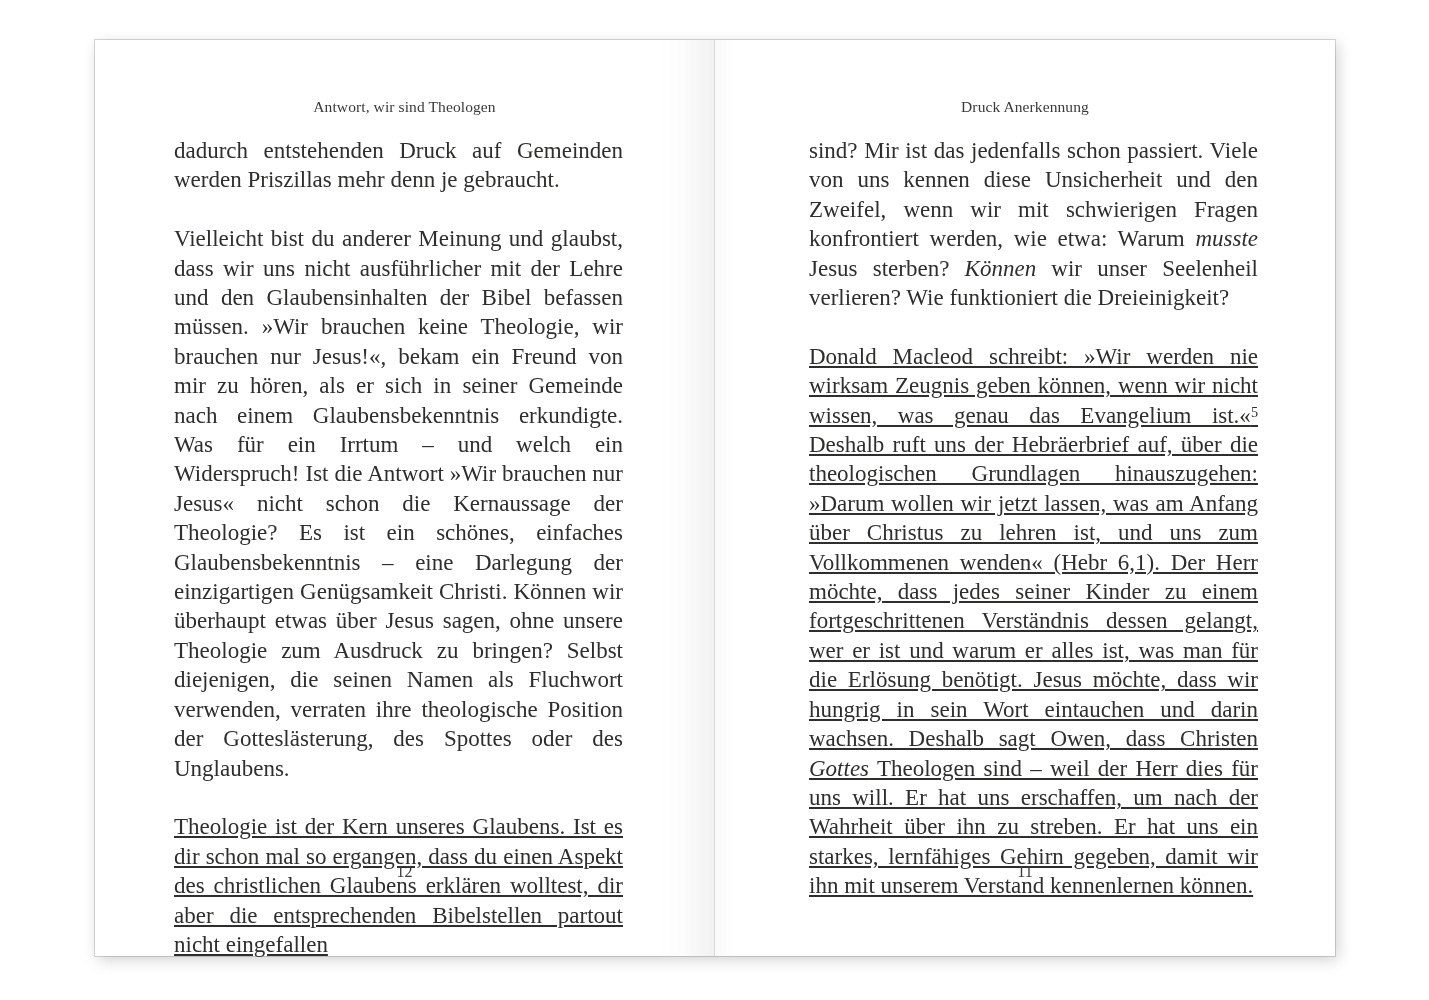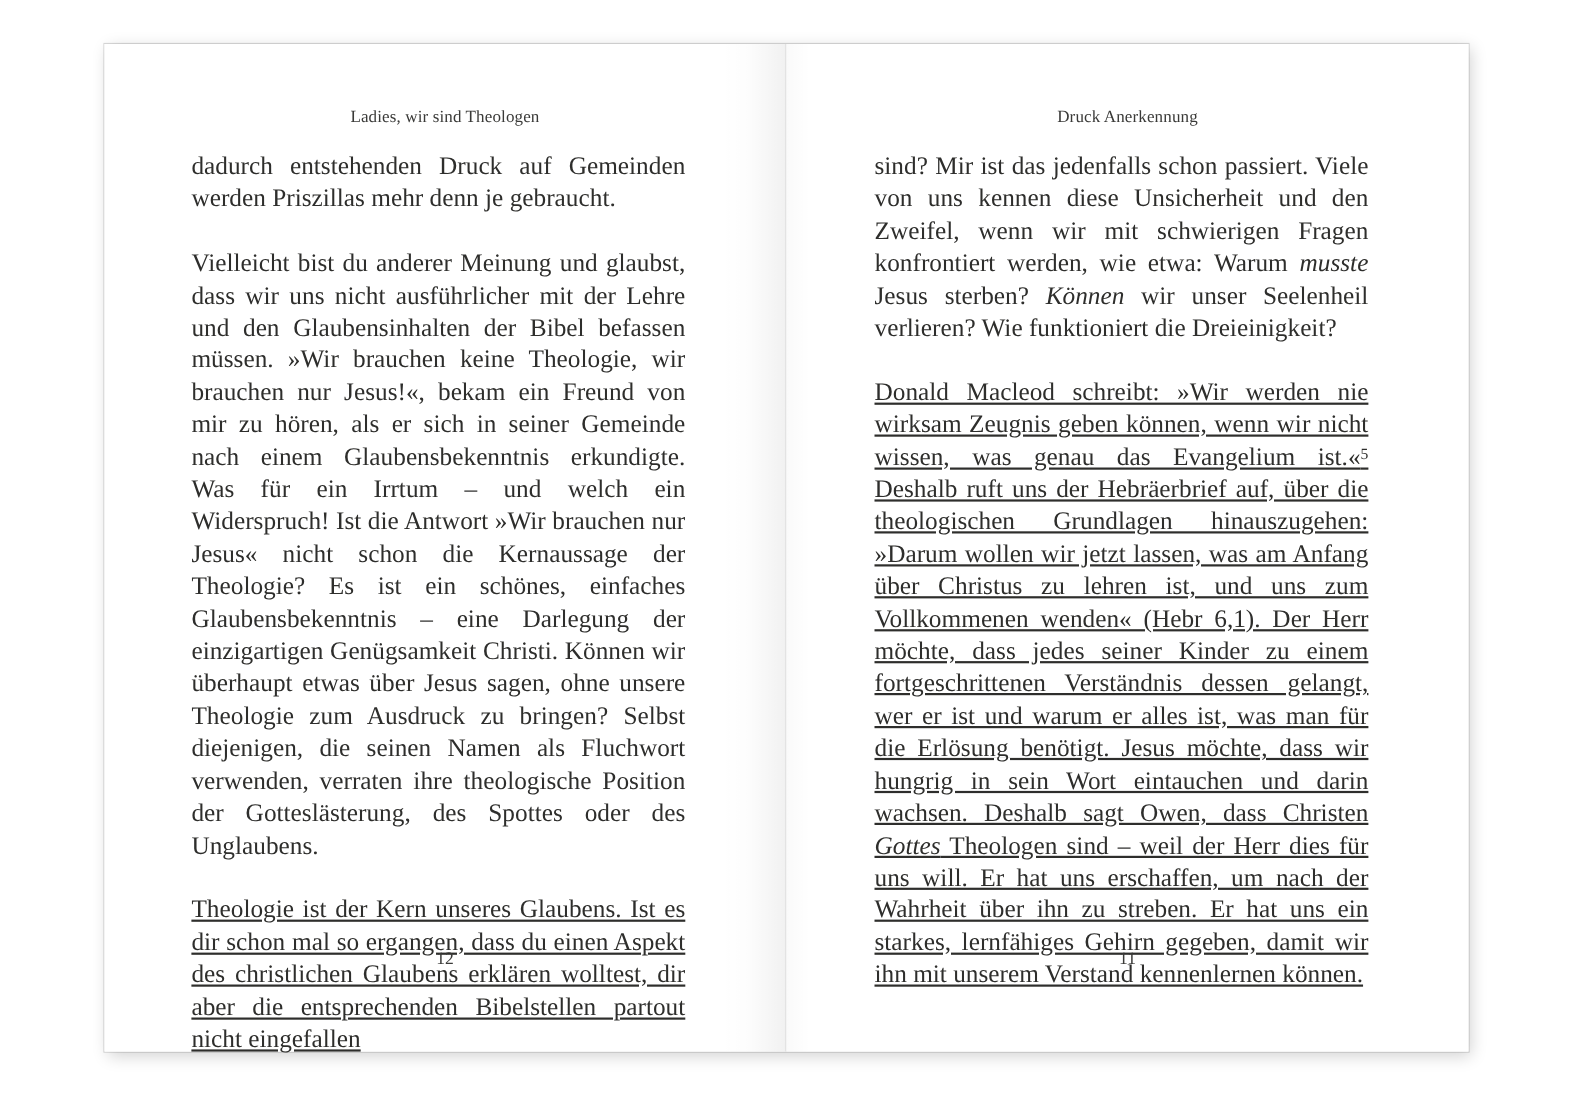--- a/index.html
+++ b/index.html
@@ -76,21 +76,21 @@
     font-size: 23px;
     line-height: 29.4px;
     color: #2e2e2c;
     text-align: justify;
     hyphens: manual;
     -webkit-hyphens: manual;
   }
   .page-left .textblock { left: 79px; }
   .page-right .textblock { left: 713px; }
   
-  .page-right .textblock { left: 80px; }
+  .page-right .textblock { left: 94px; }
 
   .textblock p {
     margin: 0 0 29.4px 0;
     text-align: justify;
     text-justify: inter-word;
   }
   .textblock p:last-child { margin-bottom: 0; text-decoration: underline; }
 
   em { font-style: italic; }
   sup {
@@ -108,21 +108,21 @@
     font-size: 16px;
     color: #3a3a38;
   }
 </style>
 </head>
 <body>
 
 <div class="spread">
 
   <div class="page page-left">
-    <div class="running-head">Ladies, wir sind Theologen</div>
+    <div class="running-head">Antwort, wir sind Theologen</div>
     <div class="textblock">
         <p>dadurch entstehenden Druck auf Gemeinden werden Priszillas mehr denn je gebraucht.</p>
         <p>Vielleicht bist du anderer Meinung und glaubst, dass wir uns nicht ausführlicher mit der Lehre und den Glaubensinhalten der Bibel befassen müssen. »Wir brauchen keine Theologie, wir brauchen nur Jesus!«, bekam ein Freund von mir zu hören, als er sich in seiner Gemeinde nach einem Glaubensbekenntnis erkundigte. Was für ein Irrtum – und welch ein Widerspruch! Ist die Antwort »Wir brauchen nur Jesus« nicht schon die Kernaussage der Theologie? Es ist ein schönes, einfaches Glaubensbekenntnis – eine Darlegung der einzigartigen Genügsamkeit Christi. Können wir überhaupt etwas über Jesus sagen, ohne unsere Theologie zum Ausdruck zu bringen? Selbst diejenigen, die seinen Namen als Fluchwort verwenden, verraten ihre theologische Position der Gotteslästerung, des Spottes oder des Unglaubens.</p>
         <p>Theologie ist der Kern unseres Glaubens. Ist es dir schon mal so ergangen, dass du einen Aspekt des christlichen Glaubens erklären wolltest, dir aber die entsprechenden Bibelstellen partout nicht eingefallen</p>
       </div>
     <div class="folio">12</div>
   </div>
 
   <div class="page page-right">
     <div class="running-head">Druck Anerkennung</div>

